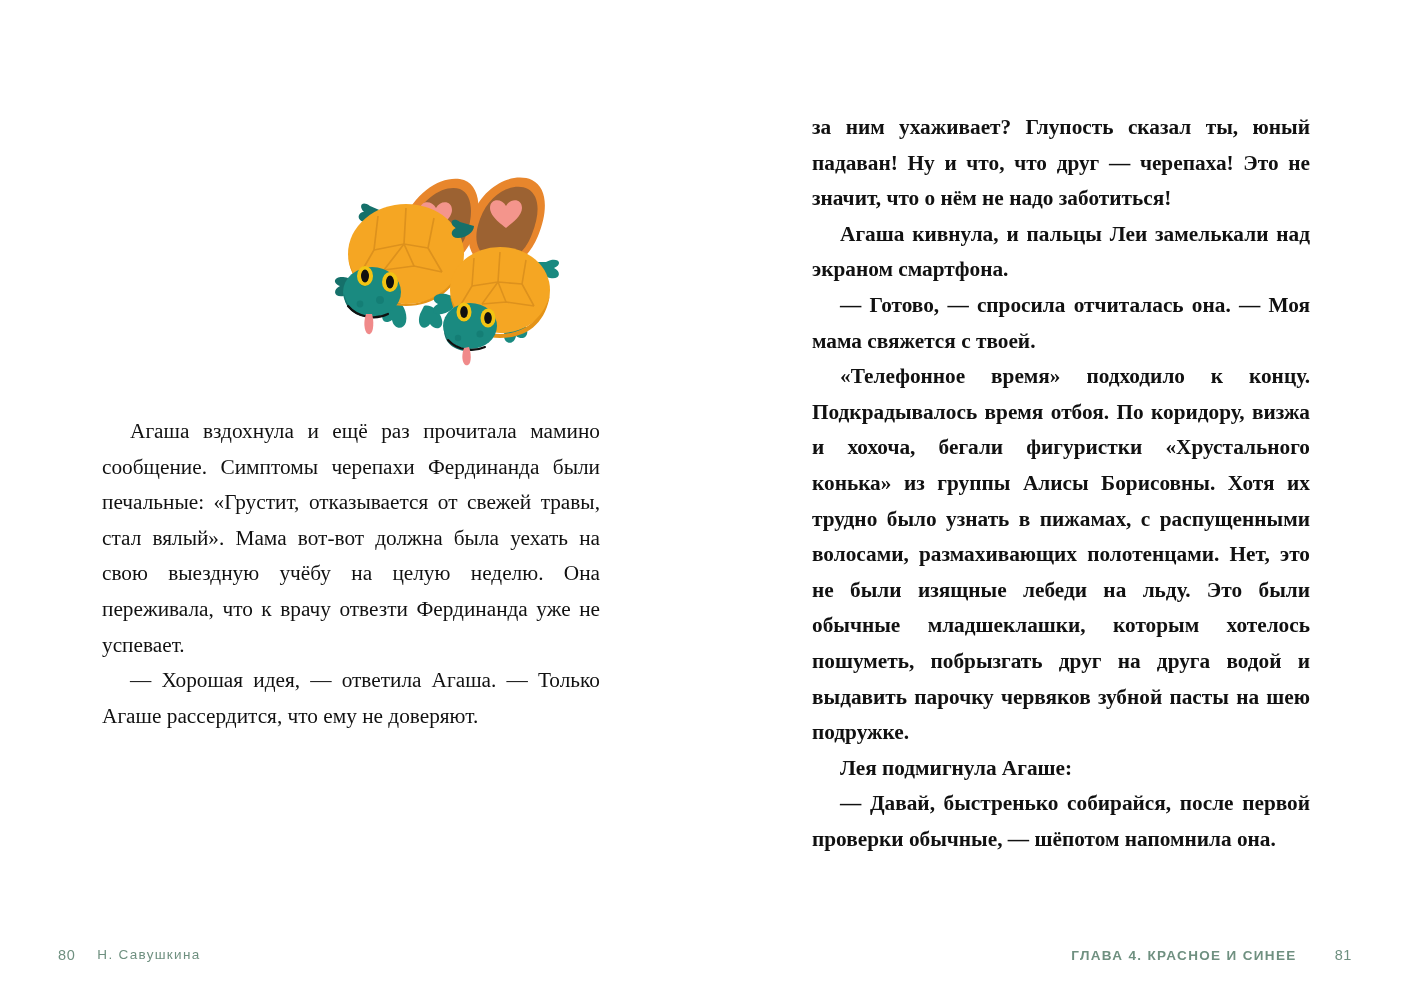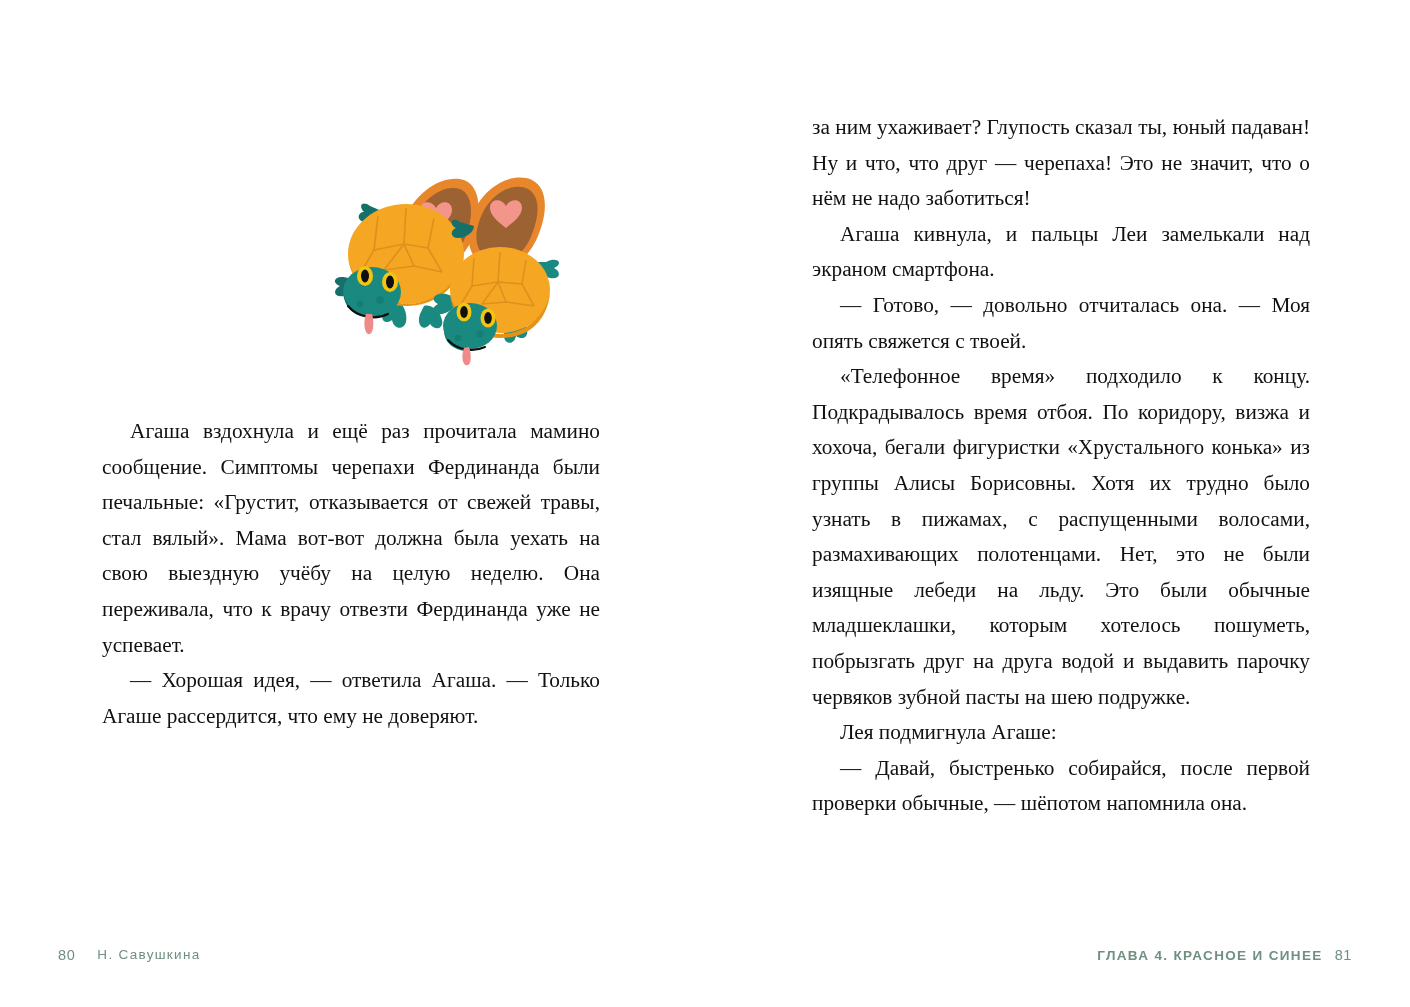--- a/index.html
+++ b/index.html
@@ -23,20 +23,21 @@
     top: 16px;
     width: 498px;
     height: 1007px;
   }
   .page-right {
     position: absolute;
     left: 812px;
     top: 0;
     width: 498px;
     height: 1007px;
+    font-weight: bold;
   }
 
   .body-text {
     position: absolute;
     width: 498px;
     font-size: 21.3px;
     line-height: 35.6px;
     color: #111111;
     text-align: justify;
     text-justify: inter-word;
@@ -75,21 +76,21 @@
   .footer-left {
     left: 58px;
     display: flex;
     align-items: flex-start;
     gap: 22px;
   }
   .footer-right {
     right: 58px;
     display: flex;
     align-items: baseline;
-    gap: 12px;
+    gap: 38px;
   }
   .folio {
     font-size: 14.5px;
     letter-spacing: 0.6px;
   }
   .author-name {
     letter-spacing: 1.3px;
   }
   .chapter-name {
     font-weight: bold;
@@ -192,21 +193,21 @@
     <div class="body-text left-text">
       <p>Агаша вздохнула и ещё раз прочитала мамино сообщение. Симптомы черепахи Фердинанда были печальные: «Грустит, отказывается от свежей травы, стал вялый». Мама вот-вот должна была уехать на свою выездную учёбу на целую неделю. Она переживала, что к врачу отвезти Фердинанда уже не успевает.</p>
       <p>— Хорошая идея, — ответила Агаша. — Только Агаше рассердится, что ему не доверяют.</p>
     </div>
   </div>
 
   <div class="page-right">
     <div class="body-text right-text">
       <p class="noindent">за ним ухаживает? Глупость сказал ты, юный падаван! Ну и что, что друг — черепаха! Это не значит, что о нём не надо заботиться!</p>
       <p>Агаша кивнула, и пальцы Леи замелькали над экраном смартфона.</p>
-      <p>— Готово, — довольно отчиталась она. — Моя опять свяжется с твоей.</p>
+      <p>— Готово, — спросила отчиталась она. — Моя мама свяжется с твоей.</p>
       <p>«Телефонное время» подходило к концу. Подкрадывалось время отбоя. По коридору, визжа и хохоча, бегали фигуристки «Хрустального конька» из группы Алисы Борисовны. Хотя их трудно было узнать в пижамах, с распущенными волосами, размахивающих полотенцами. Нет, это не были изящные лебеди на льду. Это были обычные младшеклашки, которым хотелось пошуметь, побрызгать друг на друга водой и выдавить парочку червяков зубной пасты на шею подружке.</p>
       <p>Лея подмигнула Агаше:</p>
       <p>— Давай, быстренько собирайся, после первой проверки обычные, — шёпотом напомнила она.</p>
     </div>
   </div>
 
   <div class="footer footer-left">
     <span class="folio">80</span>
     <span class="author-name">Н. Савушкина</span>
   </div>

